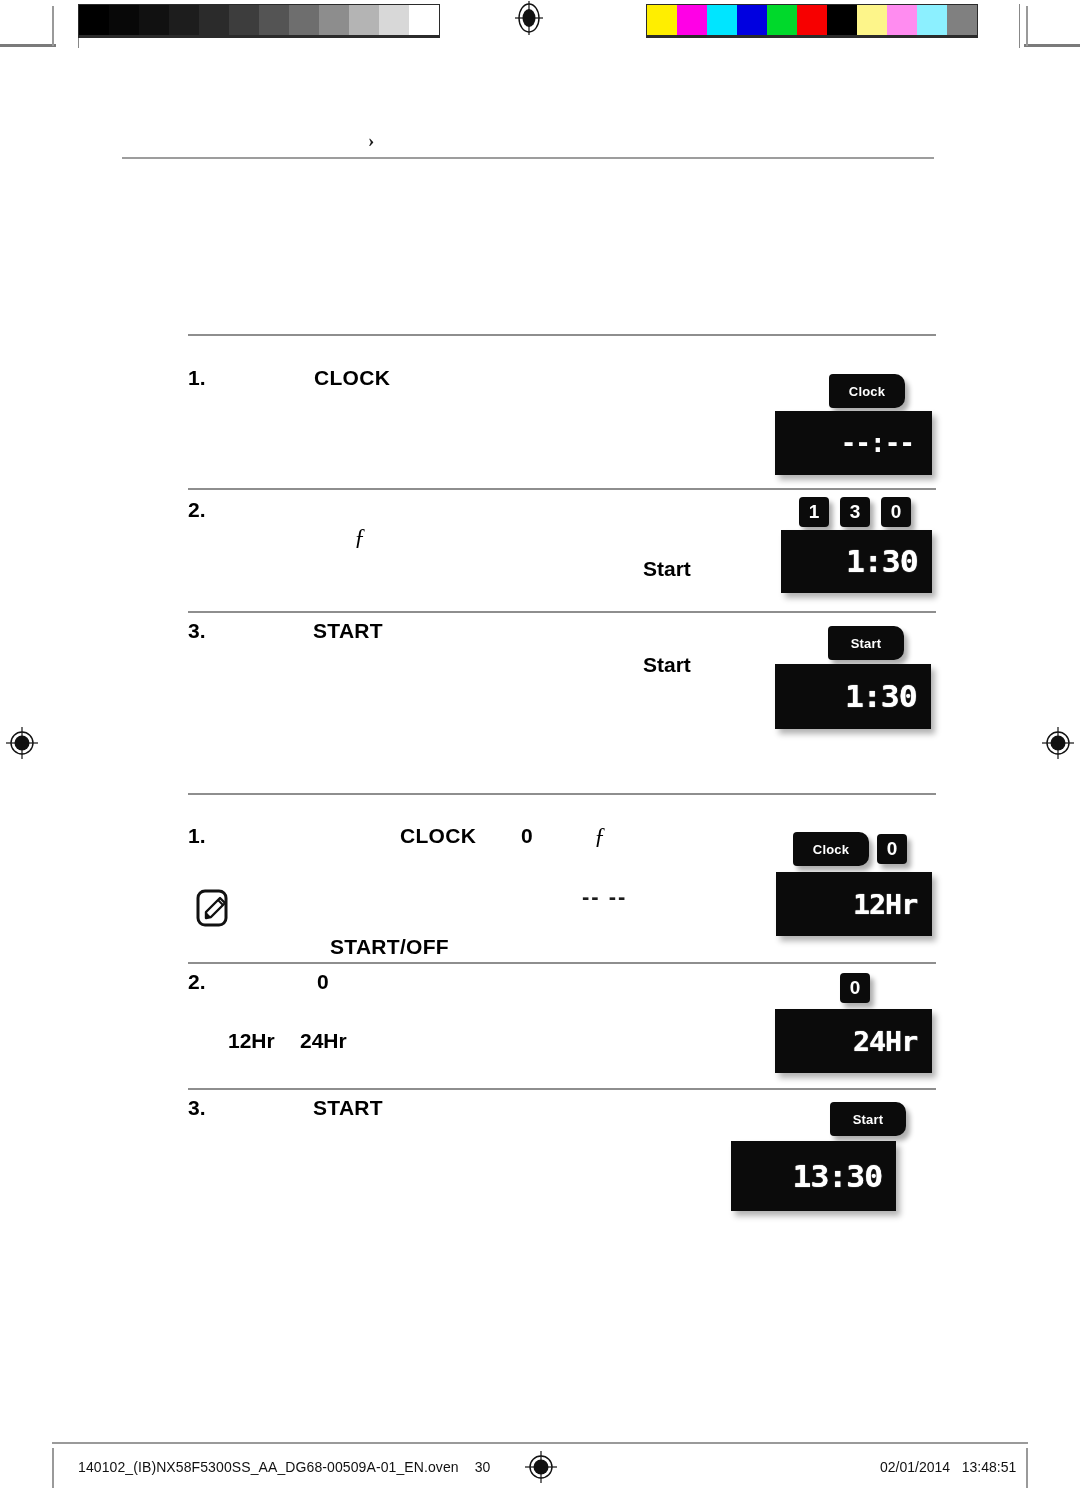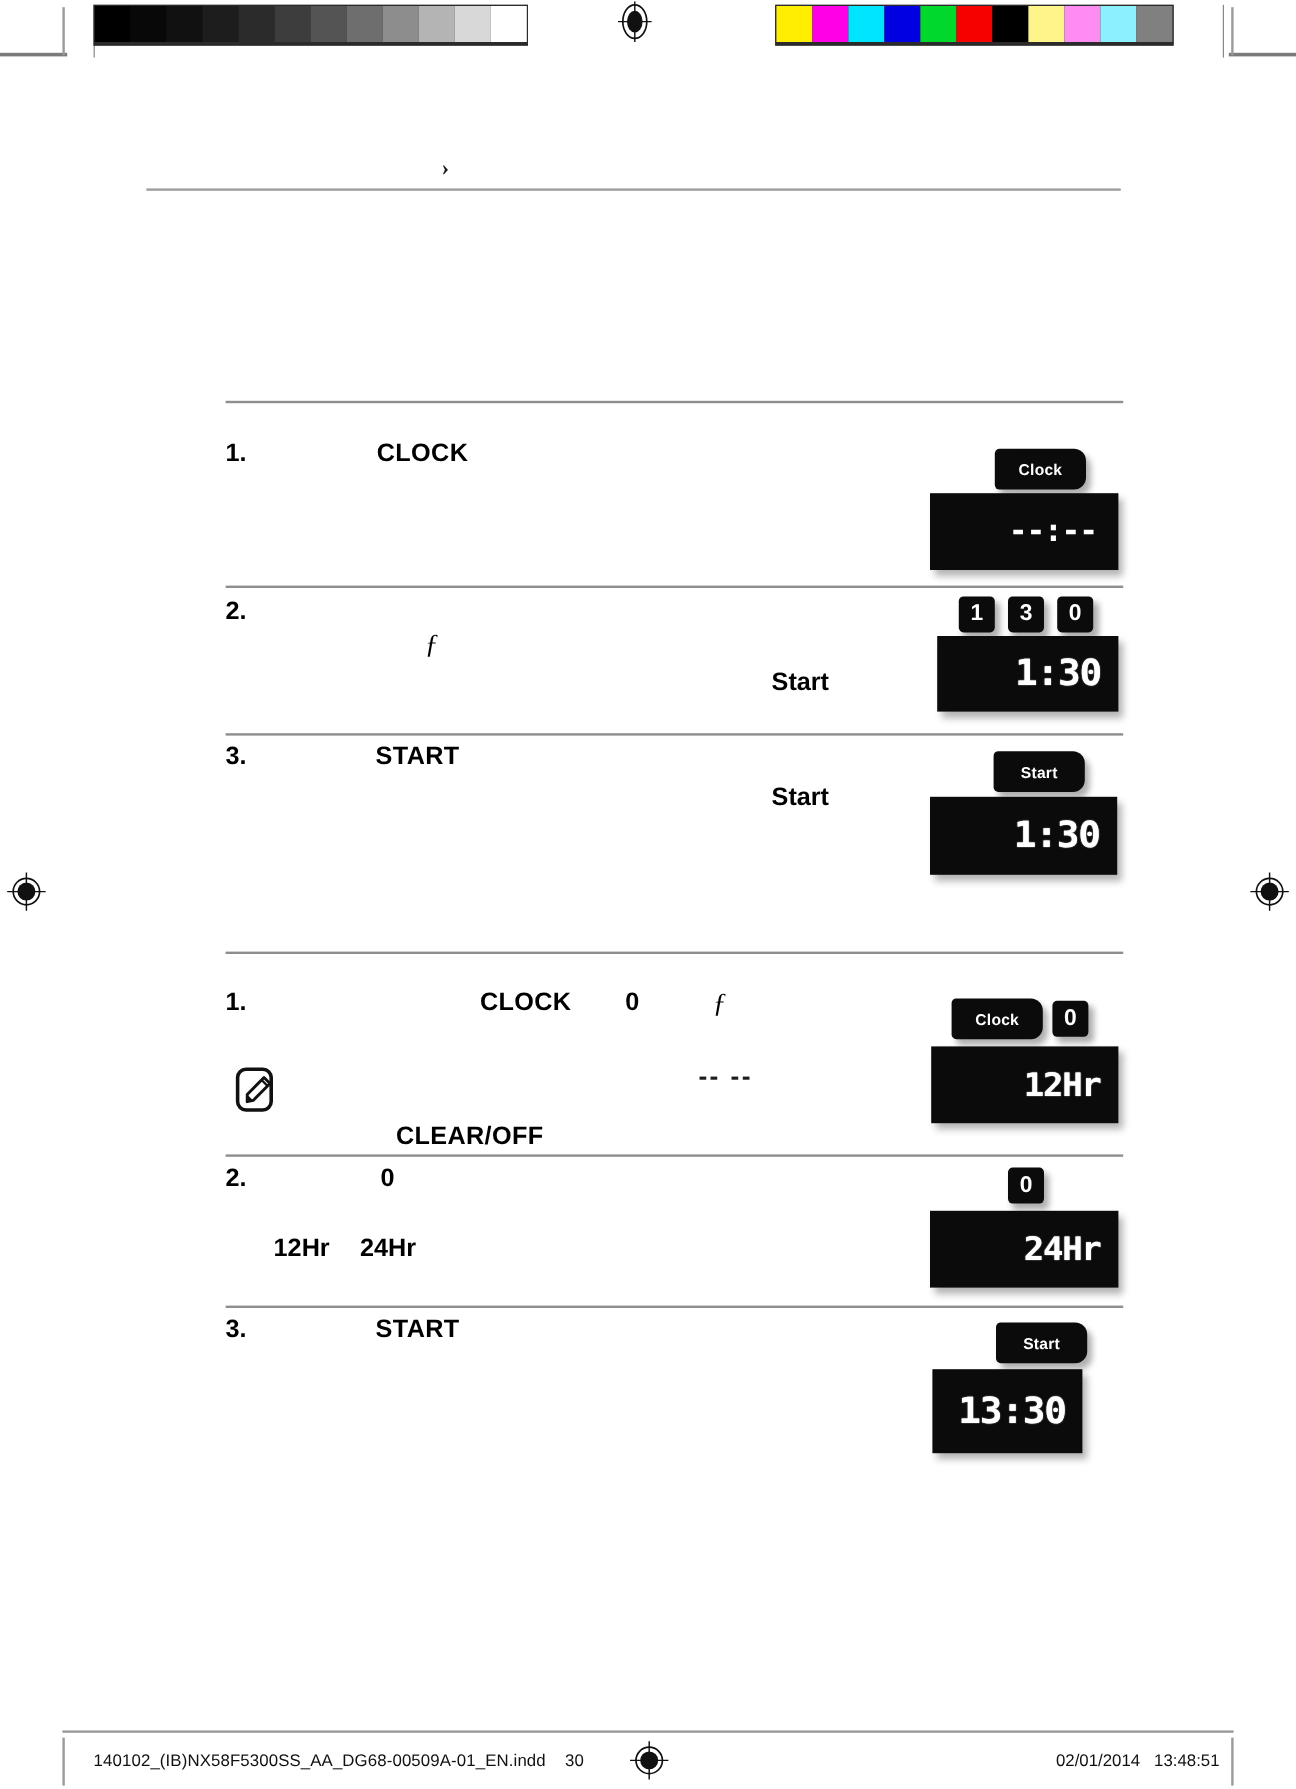--- a/index.html
+++ b/index.html
@@ -224,21 +224,21 @@
   <div class="note-icon">
     <svg width="36" height="40" viewBox="0 0 36 40">
       <rect x="2" y="3" width="28" height="34" rx="7" ry="7" fill="none" stroke="#111" stroke-width="3"></rect>
       <path d="M10 30 L10 24 L24 10 L29 15 L15 29 Z" fill="none" stroke="#111" stroke-width="2.4" stroke-linejoin="round"></path>
       <path d="M10 30 L15 29 L10 24 Z" fill="#111"></path>
       <line x1="22" y1="12" x2="27" y2="17" stroke="#111" stroke-width="2"></line>
     </svg>
   </div>
 
   <div class="dashes" style="left:582px;top:884px">-- --</div>
-  <div class="step-kw" style="left:330px;top:935px">CLEAR/OFF</div>
+  <div class="step-kw" style="left:330px;top:935px">START/OFF</div>
 
   <div class="keycap key-word" style="left:793px;top:832px">Clock</div>
   <div class="keycap key-num" style="left:877px;top:834px">0</div>
   <div class="lcd" style="left:776px;top:872px;width:156px;height:64px">
     <span class="lcd-text small">12Hr</span>
   </div>
 
   <div class="hr sec-rule" style="top:962px"></div>
 
   <div class="step-num" style="left:188px;top:970px">2.</div>
@@ -248,27 +248,27 @@
   <div class="keycap key-num" style="left:840px;top:973px">0</div>
   <div class="lcd" style="left:775px;top:1009px;width:157px;height:64px">
     <span class="lcd-text small">24Hr</span>
   </div>
 
   <div class="hr sec-rule" style="top:1088px"></div>
 
   <div class="step-num" style="left:188px;top:1096px">3.</div>
   <div class="step-kw" style="left:313px;top:1096px">START</div>
   <div class="keycap key-word" style="left:830px;top:1102px">Start</div>
-  <div class="lcd" style="left:777px;top:1141px;width:125px;height:70px">
+  <div class="lcd" style="left:731px;top:1141px;width:165px;height:70px">
     <span class="lcd-text">13:30</span>
   </div>
 
 </div>
 
 <div class="slug-rule"></div>
 <div class="slug-bar-l"></div>
 <div class="slug-bar-r"></div>
 <div class="slug-left">
-  <span>140102_(IB)NX58F5300SS_AA_DG68-00509A-01_EN.indd</span><span class="slug-pg">30</span>
+  <span>140102_(IB)NX58F5300SS_AA_DG68-00509A-01_EN.oven</span><span class="slug-pg">30</span>
 </div>
 <div class="slug-right">
   <span>02/01/2014</span>&nbsp;&nbsp;&nbsp;<span>13:48:51</span>
 </div>
 
 </body></html>

